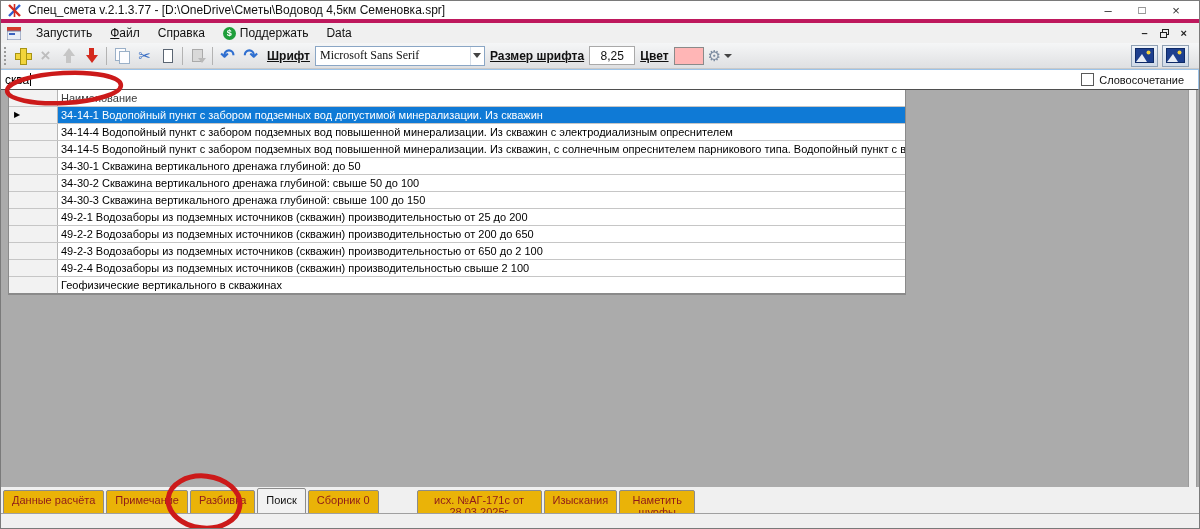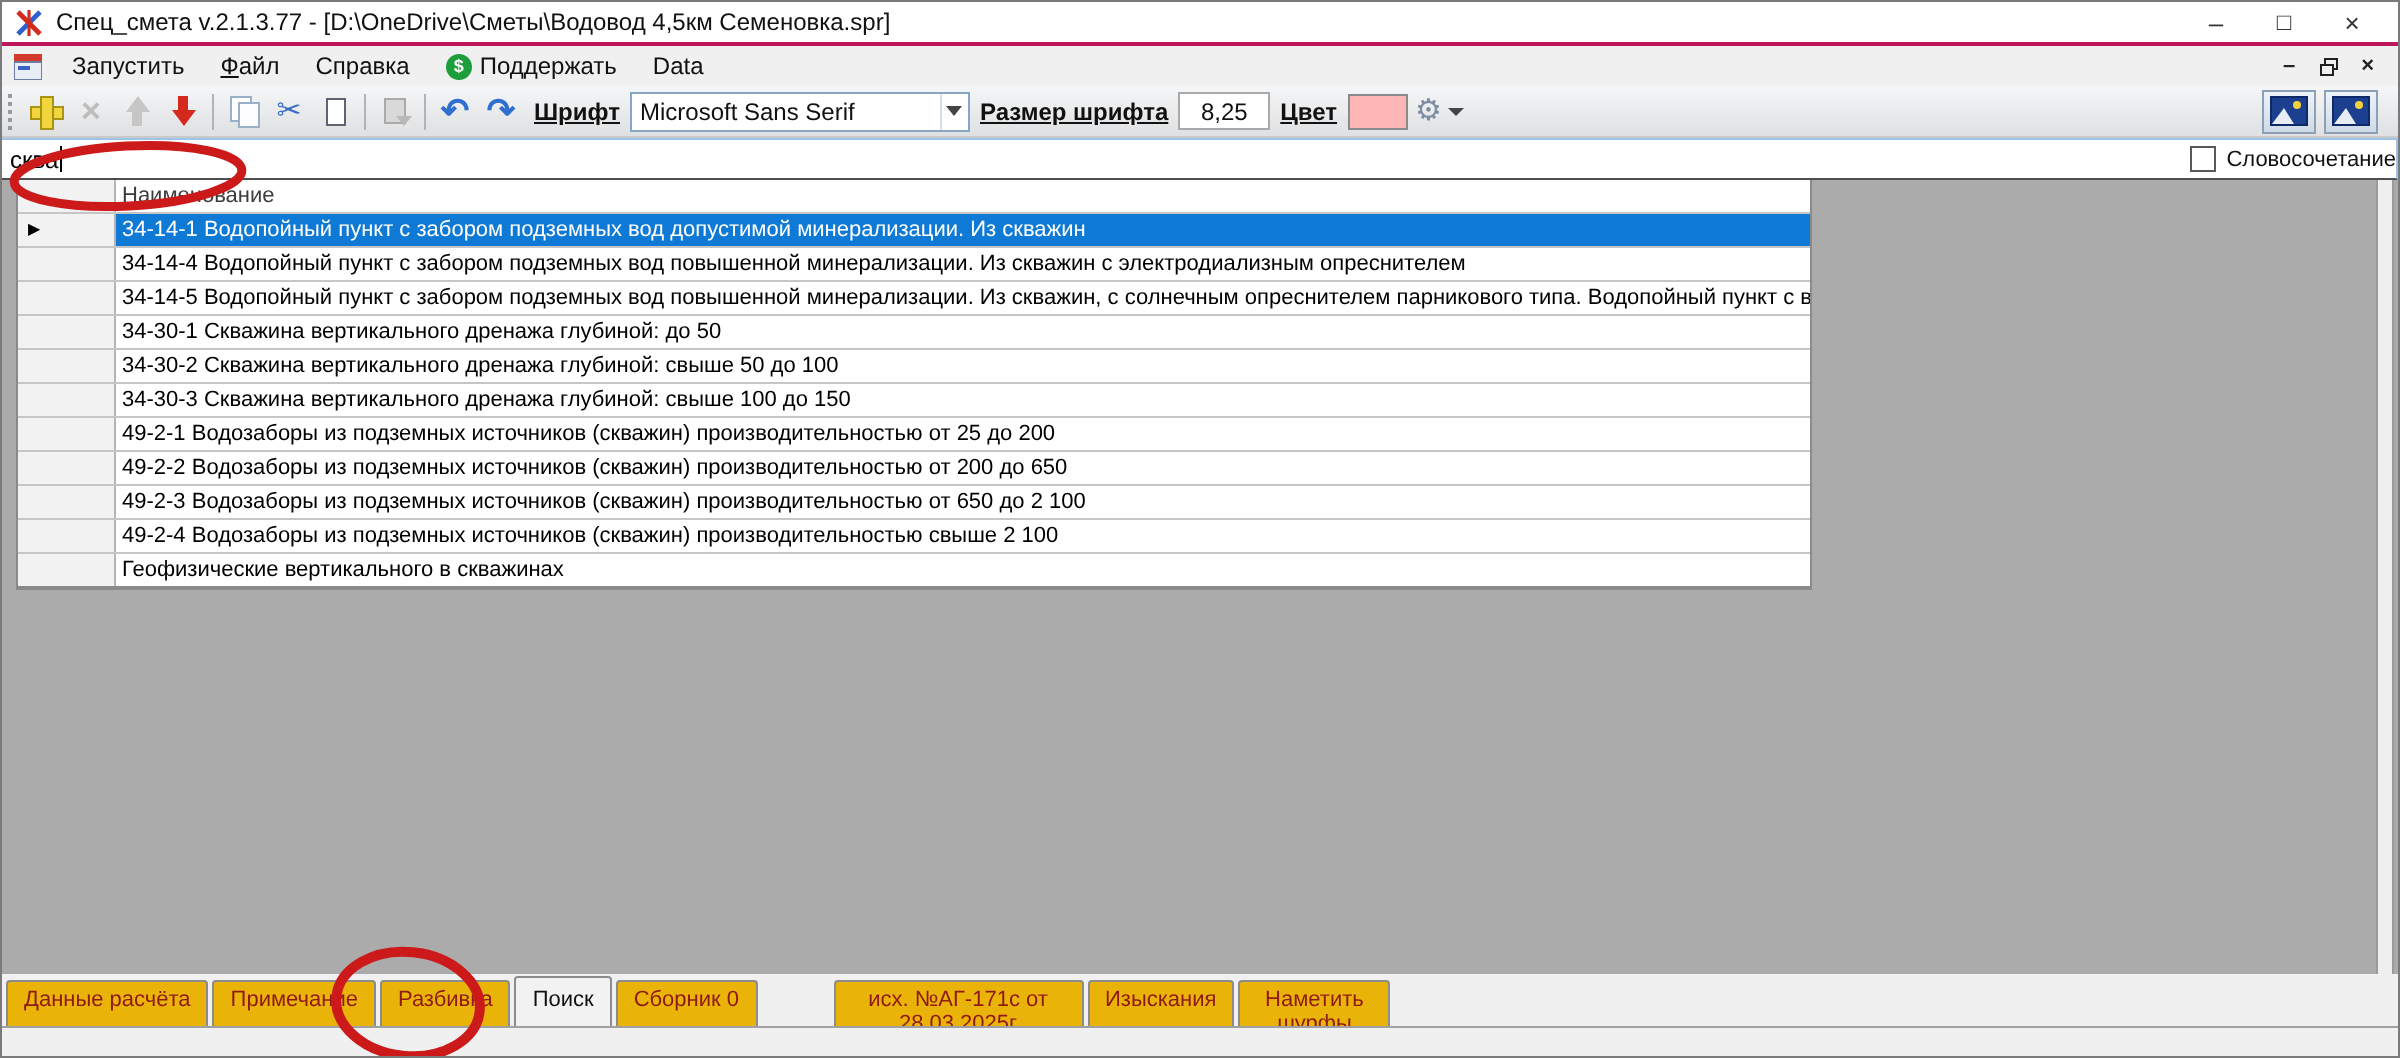--- a/index.html
+++ b/index.html
@@ -6,21 +6,21 @@
   html,body { width:1200px; height:529px; }
   body {
     font-family: "Liberation Sans", sans-serif;
     position: relative;
     background:#ababab;
     border:1px solid #7a7a7a;
     overflow:hidden;
   }
   
   .titlebar{position:absolute;left:0;top:0;width:1198px;height:22px;background:#ffffff;
-    display:flex;align-items:center;padding:0 6px;border-bottom:2px solid #be185d;}
+    display:flex;align-items:center;padding:0 6px;border-bottom:4px solid #be185d;}
   .titlebar .app-icon{width:15px;height:15px;margin-right:6px;flex:0 0 auto;}
   .titlebar .title-text{font-size:12px;color:#111;white-space:nowrap;}
   .win-controls{margin-left:auto;display:flex;align-items:center;}
   .win-btn{width:34px;height:20px;display:flex;align-items:center;justify-content:center;
     font-size:13px;color:#333;cursor:default;}
   .win-btn.maxi{font-size:12px;}
   
   .menubar{position:absolute;left:0;top:22px;width:1198px;height:20px;background:#f0f0f0;
     display:flex;align-items:center;padding:0 4px;font-size:12px;color:#111;}
   .mdi-icon{width:14px;height:13px;margin:0 6px 0 2px;flex:0 0 auto;}
@@ -60,21 +60,21 @@
   .copy-icon::before{left:0;top:0;}
   .copy-icon::after{left:4px;top:3px;}
   .scissors-icon{font-size:15px;color:#3a6fc4;line-height:1;}
   .page-icon{width:10px;height:14px;background:#fff;border:1px solid #5a6572;}
   .paste-icon{position:relative;width:11px;height:13px;background:#d9d9d9;border:1px solid #aaa;}
   .paste-icon::after{content:"";position:absolute;right:-4px;bottom:-2px;width:0;height:0;
     border-left:4px solid transparent;border-right:4px solid transparent;border-top:5px solid #b9b9b9;}
   .undo-icon,.redo-icon{font-size:17px;font-weight:bold;color:#2f6fd0;line-height:1;}
   .tb-label{font-size:12px;font-weight:600;color:#111;margin:0 5px;white-space:nowrap;text-decoration:underline;}
   .font-combo{width:170px;height:20px;background:#fff;border:1px solid #8aa6c5;
-    display:flex;align-items:center;font-size:12px;color:#111;padding-left:4px;}
+    display:flex;align-items:center;font-size:12px;color:#111;padding-left:4px;font-family:Liberation Serif, serif;}
   .combo-arrow{margin-left:auto;width:14px;height:100%;display:flex;align-items:center;
     justify-content:center;border-left:1px solid #d6dee8;}
   .combo-arrow::after{content:"";width:0;height:0;border-left:4px solid transparent;
     border-right:4px solid transparent;border-top:5px solid #444;}
   .size-input{width:46px;height:19px;border:1px solid #a9a9a9;background:#fff;
     font-size:12px;text-align:center;color:#111;display:flex;align-items:center;justify-content:center;}
   .color-swatch{width:30px;height:18px;border:1px solid #8a8a8a;}
   .gear-btn{display:flex;align-items:center;gap:3px;padding:2px 4px;}
   .gear-icon{font-size:15px;color:#7d8ca0;line-height:1;}
   .drop-caret{width:0;height:0;border-left:4px solid transparent;border-right:4px solid transparent;
@@ -82,21 +82,21 @@
   .tb-right{margin-left:auto;display:flex;gap:4px;padding-right:6px;}
   .img-btn{width:27px;height:22px;border:1px solid #8fa0b4;background:linear-gradient(#eef3f9,#cfdae8);
     display:flex;align-items:center;justify-content:center;}
   
   .search-strip{position:absolute;left:0;top:68px;width:1198px;height:21px;background:#fff;
     border-top:1px solid #9cc3e8;border-right:1px solid #9cc3e8;border-bottom:1px solid #4f4f4f;
     display:flex;align-items:center;}
   .search-input{flex:1 1 auto;height:100%;display:flex;align-items:center;padding-left:4px;
     font-size:12px;color:#000;}
   .caret{display:inline-block;width:1px;height:13px;background:#000;margin-left:1px;}
-  .phrase-box{display:flex;align-items:center;gap:5px;flex:0 0 auto;}
+  .phrase-box{display:flex;align-items:center;gap:5px;padding-right:14px;flex:0 0 auto;}
   .checkbox{width:13px;height:13px;background:#fff;border:1px solid #595959;}
   .phrase-label{font-size:11px;color:#111;white-space:nowrap;}
   
   .workspace{position:absolute;left:0;top:89px;width:1198px;height:397px;background:#ababab;}
   .grid{position:absolute;left:7px;top:0;width:898px;background:#fff;
     border-right:1px solid #8a8a8a;border-bottom:1px solid #8a8a8a;border-left:1px solid #8a8a8a;}
   .grid-row{display:flex;height:17px;border-bottom:1px solid #c6c6c6;background:#fff;}
   .grid-row:last-child{border-bottom:1px solid #8a8a8a;}
   .rowhead{width:49px;flex:0 0 auto;background:#f2f2f2;border-right:1px solid #b5b5b5;
     position:relative;}

